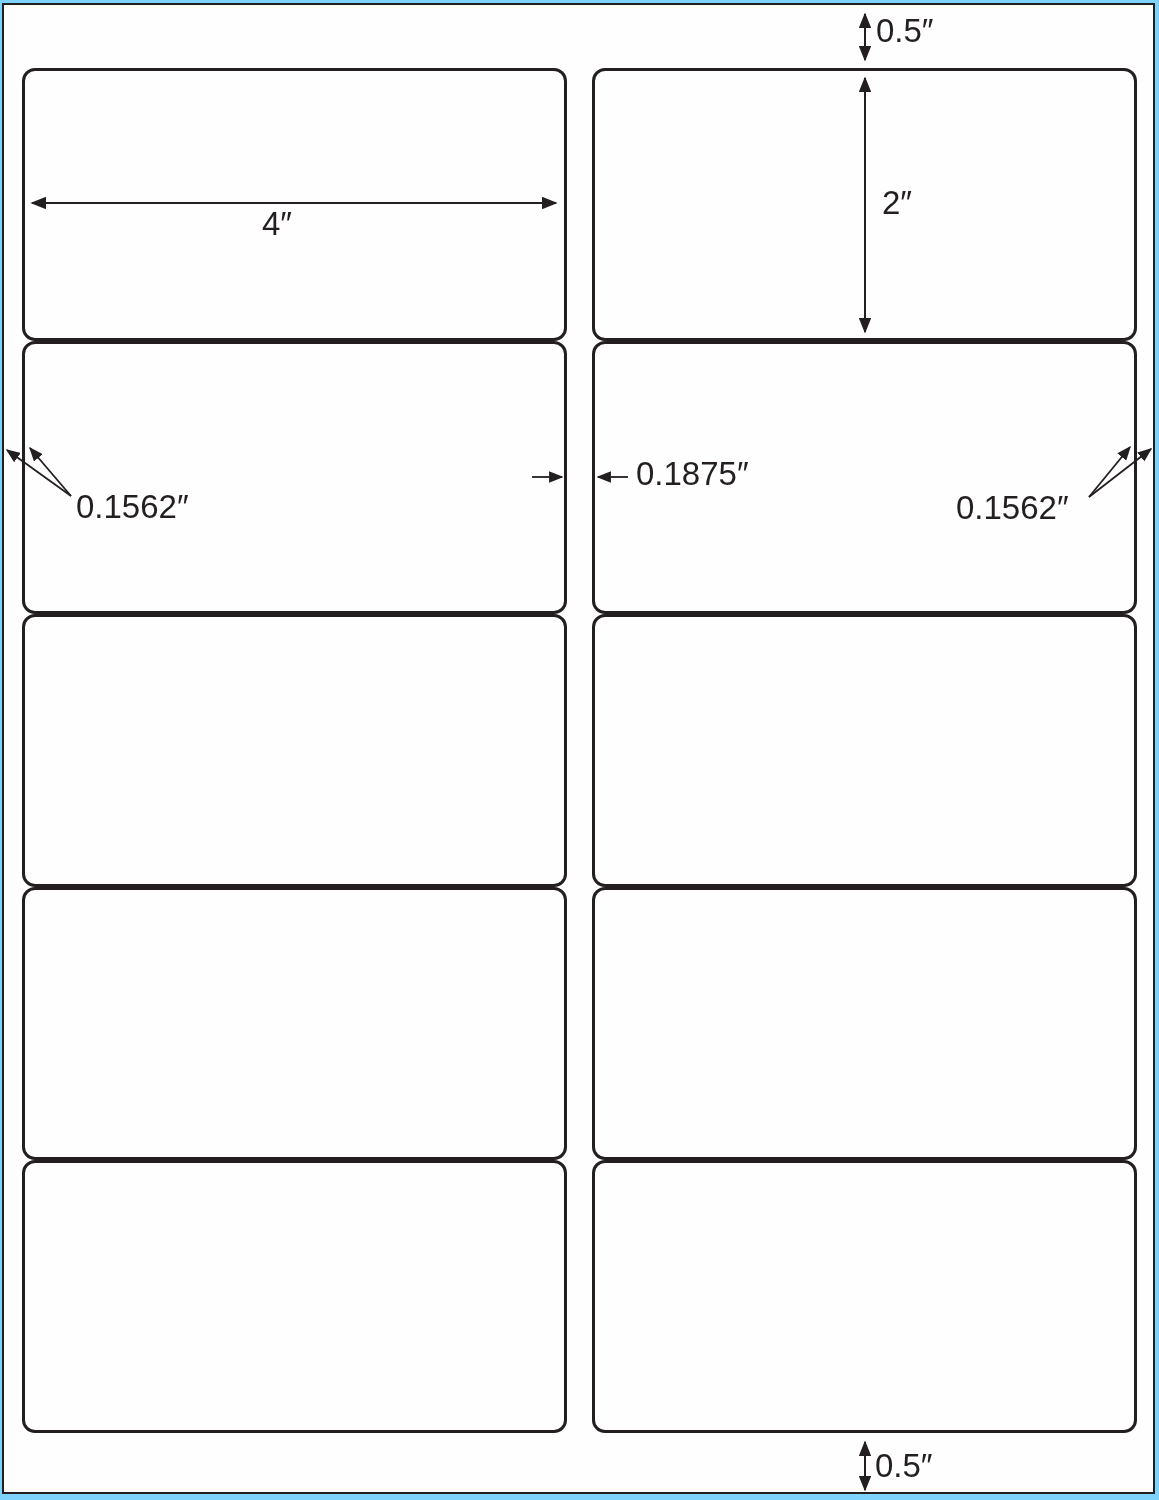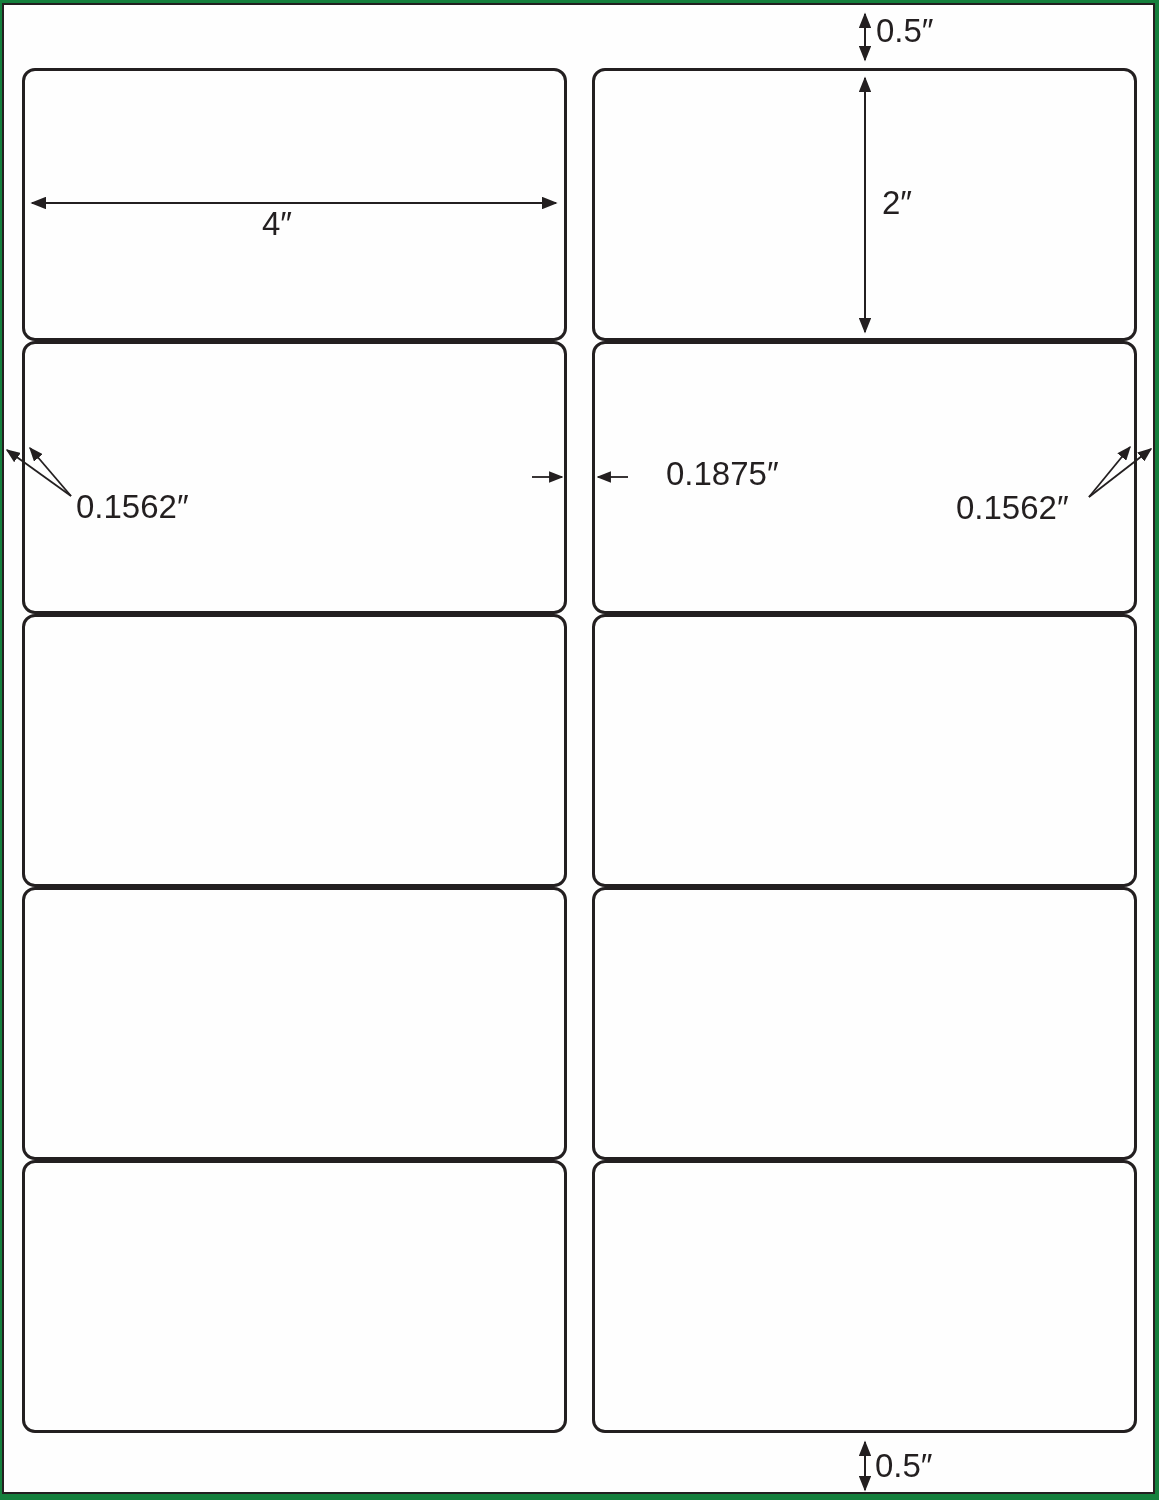--- a/index.html
+++ b/index.html
@@ -1,20 +1,20 @@
 <!DOCTYPE html>
 <html><head>
 <meta charset="utf-8">
 <style>
   html, body { margin: 0; padding: 0; background: #ffffff; }
   .page {
     position: relative;
     width: 1159px;
     height: 1500px;
-    background: #15803d;
+    background: #7dd3fc;
     font-family: "Liberation Sans", sans-serif;
     color: #231f20;
     overflow: hidden;
   }
   .sheet-border {
     position: absolute;
     left: 2px; top: 3px;
     width: 1153px; height: 1491px;
     border: 2.5px solid #231f20;
     box-sizing: border-box;
@@ -84,19 +84,19 @@
   </svg>
 
   <div class="dim-label" style="left:876px; top:13px;">0.5″</div>
 
   <div class="dim-label" style="left:882px; top:185px;">2″</div>
 
   <div class="dim-label" style="left:262px; top:206px;">4″</div>
 
   <div class="dim-label" style="left:76px; top:489px;">0.1562″</div>
 
-  <div class="dim-label" style="left:666px; top:456px;">0.1875″</div>
+  <div class="dim-label" style="left:636px; top:456px;">0.1875″</div>
 
   <div class="dim-label" style="left:956px; top:490px;">0.1562″</div>
 
   <div class="dim-label" style="left:875px; top:1448px;">0.5″</div>
 
 </div>
 
 </body></html>

